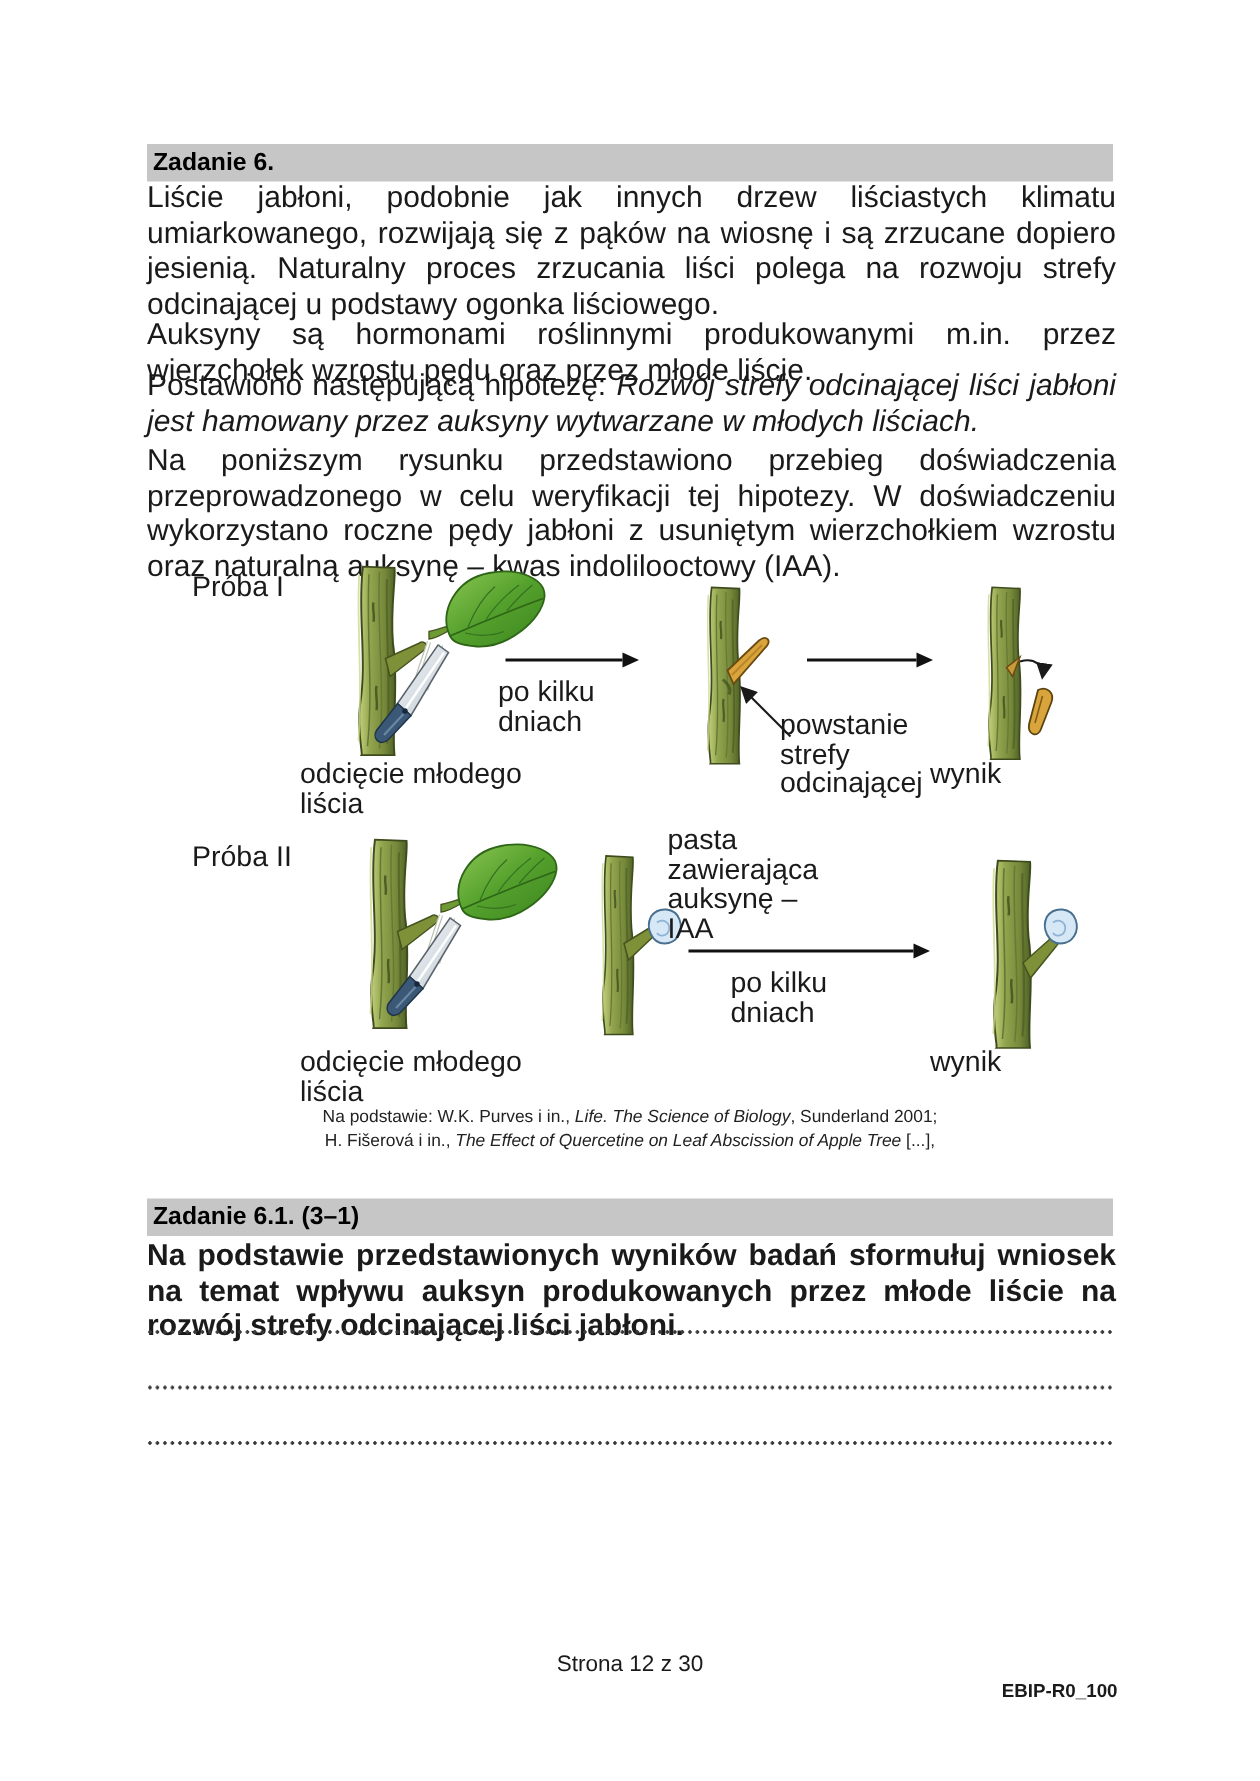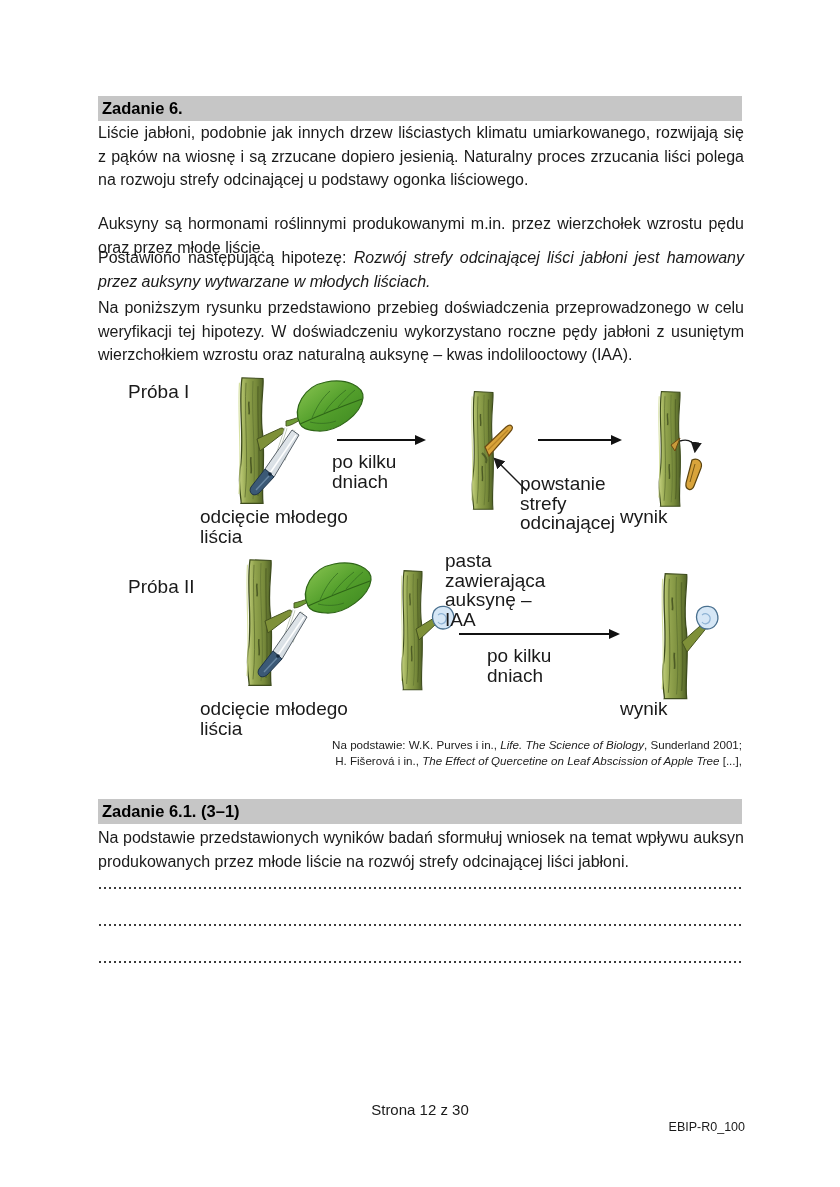--- a/index.html
+++ b/index.html
@@ -10,43 +10,43 @@
     color:#1a1a1a;
   }
   .abs { position:absolute; }
   .bar {
     position:absolute; left:98px; width:644px; height:25px;
     background:#c6c6c6; font-weight:bold; font-size:16.5px; line-height:25px;
     padding-left:4px; box-sizing:border-box; color:#000;
   }
   .para {
     position:absolute; left:98px; width:646px;
-    font-size:16px; line-height:23.5px; text-align:justify;
-  }
-  .bold { font-weight:normal; }
+    font-size:20px; line-height:23.5px; text-align:justify;
+  }
+  .bold { font-weight:bold; }
   .ital { font-style:italic; }
   .figtext { position:absolute; font-size:19px; line-height:19.5px; }
   .center { text-align:left; }
   .h-arrow { position:absolute; height:1.6px; background:#111; }
   .h-arrow::after {
     content:""; position:absolute; right:-11px; top:-4.4px;
     border-left:11px solid #111; border-top:5.2px solid transparent;
     border-bottom:5.2px solid transparent;
   }
   .dotline {
     position:absolute; left:98px; width:644px; height:4px;
     background-image:radial-gradient(circle at 2px 2px, #3a3a3a 1.05px, transparent 1.3px);
     background-size:5px 4px; background-repeat:repeat-x;
   }
   .citation {
-    position:absolute; left:98px; width:644px; text-align:right;
+    position:absolute; left:98px; width:644px; text-align:center;
     font-size:11.6px; line-height:15.8px; color:#222;
   }
   .footer-page { position:absolute; left:0; width:840px; text-align:center; font-size:15px; }
-  .footer-code { position:absolute; right:95px; font-size:12.5px; font-weight:normal; }
+  .footer-code { position:absolute; right:95px; font-size:12.5px; font-weight:bold; }
   svg { display:block; }
 </style>
 </head>
 <body>
 
 <div class="page">
 
   <svg width="0" height="0" style="position:absolute" aria-hidden="true">
     <defs>
       <linearGradient id="gStem" x1="0" y1="0" x2="1" y2="0">
@@ -140,21 +140,21 @@
     <use href="#stemShape" transform="translate(4,0) scale(0.88,0.78)"></use>
     <path d="M25,55 L34,48 L29,61 Z" fill="#c89a3a" stroke="#6b4a12" stroke-width="1"></path>
     <path d="M34,51 C44,48 50,54 49,61" stroke="#1a1a1a" stroke-width="1.4" fill="none" marker-end="url(#arrh)"></path>
     <g>
       <path d="M46,70 C52,67 57,72 55,78 L48,96 C46,102 39,100 40,93 Z" fill="#d9a43b" stroke="#5a430f" stroke-width="1.2"></path>
       <path d="M49,74 L44,92" stroke="#7a5a15" stroke-width="1" fill="none"></path>
     </g>
   </svg>
   <div class="figtext center" style="left:620px; top:507px; width:100px">wynik</div>
 
-  <div class="figtext" style="left:128px; top:577px">Próba II</div>
+  <div class="figtext" style="left:128px; top:562px">Próba II</div>
 
   <svg class="abs" style="left:230px; top:556px" width="150" height="132" viewBox="0 0 150 132">
     <use href="#stemShape" transform="translate(7,2) scale(1,0.855)"></use>
     <path d="M35,65 L57,55 C62,52 64,57 60,60 L38,77 Z" fill="#7e9038" stroke="#46541f" stroke-width="1"></path>
     <g transform="translate(66,4)">
       <path d="M12,42 C7,45 2,48 -2,48 L-2,43 C3,42 8,40 12,39 Z" fill="#6d9a35" stroke="#46541f" stroke-width="0.9"></path>
       <path d="M12,46 C4,30 16,8 38,4 C58,0 76,8 75,20 C73,36 50,54 30,53 C18,52 14,50 12,46 Z" fill="url(#gLeaf)" stroke="#2e6517" stroke-width="1.2"></path>
       <path d="M12,46 C30,38 55,28 74,21" stroke="#2e6517" stroke-width="1.1" fill="none"></path>
       <path d="M24,40 C28,30 34,20 42,13" stroke="#357021" stroke-width="0.8" fill="none"></path>
       <path d="M36,35 C42,26 50,18 58,12" stroke="#357021" stroke-width="0.8" fill="none"></path>

